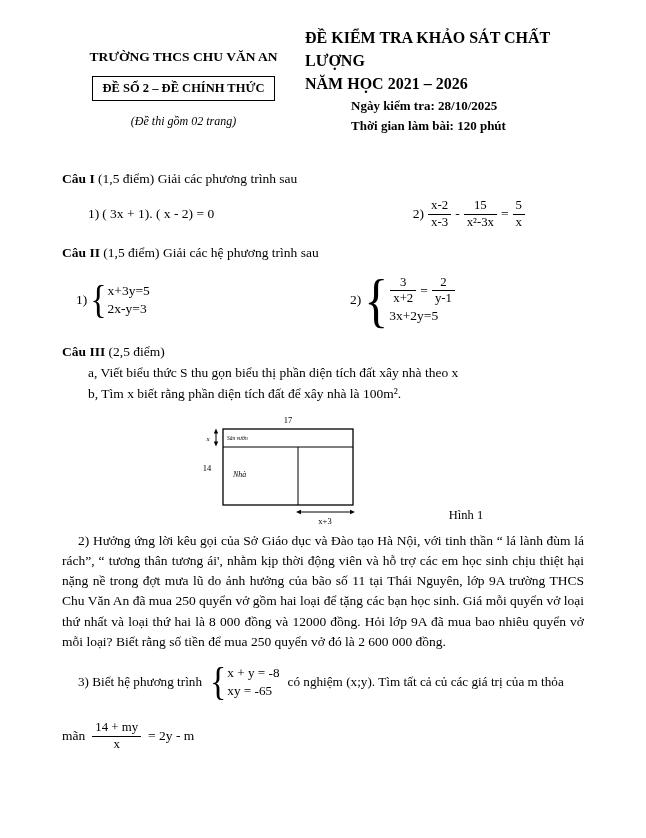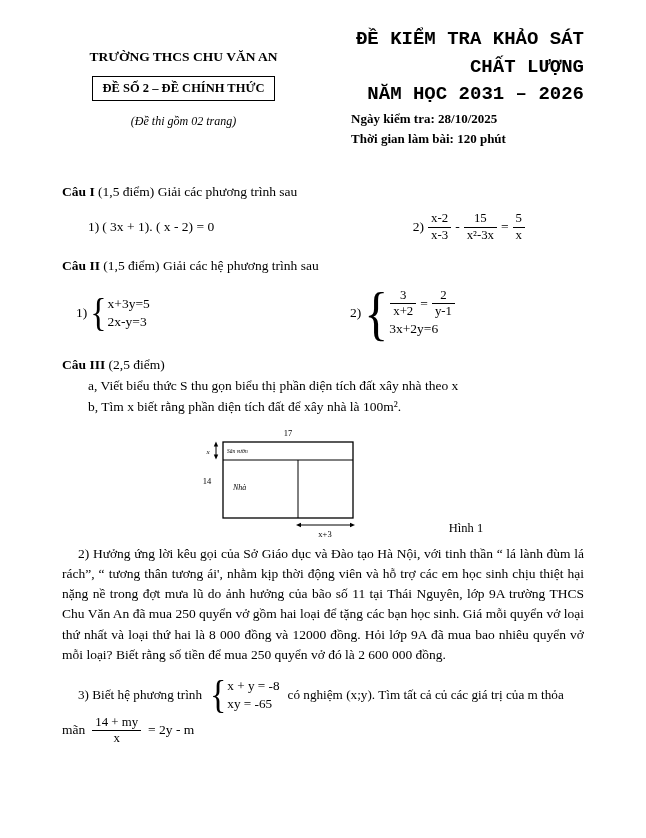--- a/index.html
+++ b/index.html
@@ -8,21 +8,21 @@
     padding:26px 62px 16px 62px;overflow:hidden;
     font-family:"Liberation Serif","DejaVu Serif",serif;font-size:13.5px;line-height:1.5;
   }
   
   .header{display:flex;}
   .header-left{width:243px;text-align:center;margin-top:21px;}
   .school{font-weight:bold;font-size:13.5px;white-space:nowrap;}
   .exam-box{display:inline-block;border:1.6px solid #000;padding:2px 10px;font-weight:bold;font-size:12.5px;margin-top:9px;white-space:nowrap;}
   .pages-note{font-style:italic;font-size:12px;margin-top:11px;}
   .header-right{flex:1;}
-  .title1,.title2{font-weight:bold;text-align:right;font-size:19px;line-height:1.45;font-family:Liberation Mono, monospace;}
+  .title1,.title2{font-weight:bold;text-align:left;font-size:16px;line-height:1.45;}
   .meta{padding-left:46px;font-weight:bold;font-size:13px;line-height:1.6;}
   .meta .lbl{font-weight:bold;}
   
   .q-head{margin-top:0;}
   .q-label{font-weight:bold;}
   .q-points{text-align:center;}
   .sec1{margin-top:32px;}
   .sec{margin-top:13px;}
   .eq-row{display:flex;align-items:center;margin-top:9px;}
   .eq-row .it1{margin-left:26px;}
@@ -46,38 +46,38 @@
   .figline{stroke:#000;stroke-width:1;}
   .figarrow{fill:#000;stroke:none;}
   .figlbl{font-size:8.5px;font-family:"Liberation Serif",serif;}
   .figsmall{font-size:5.5px;font-style:italic;font-family:"Liberation Serif",serif;}
   .fighouse{font-size:8px;font-style:italic;font-family:"Liberation Serif",serif;}
   .figx{font-size:7px;font-style:italic;font-family:"Liberation Serif",serif;}
   .fig-caption{font-size:12.5px;padding-bottom:2px;}
   
   .p3-line{display:flex;align-items:center;gap:8px;margin-top:12px;white-space:nowrap;font-size:13.2px;}
   .p3-line .lead{text-indent:16px;}
-  .p3-final{display:flex;align-items:center;gap:6px;margin-top:2px;}
+  .p3-final{display:flex;align-items:center;gap:6px;margin-top:21px;}
 </style>
 </head>
 <body>
 
 <div class="page">
 
   <div class="header">
     <div class="header-left">
       <div class="school">TRƯỜNG THCS CHU VĂN AN</div>
       <div>
         <span class="exam-box">ĐỀ SỐ 2 – ĐỀ CHÍNH THỨC</span>
       </div>
       <div class="pages-note">(Đề thi gồm 02 trang)</div>
     </div>
     <div class="header-right">
       <div class="title1">ĐỀ KIỂM TRA KHẢO SÁT CHẤT LƯỢNG</div>
-      <div class="title2">NĂM HỌC 2031 – 2026</div>
+      <div class="title2">NĂM HỌC 2021 – 2026</div>
       <div class="meta"><span class="lbl">Ngày kiểm tra: </span><span>28/10/2025</span></div>
       <div class="meta">Thời gian làm bài: 120 phút</div>
     </div>
   </div>
 
   <div class="q-head sec1">
     <span class="q-label">Câu I</span>
     <span class="q-points">(1,5 điểm)</span><span> Giải các phương trình sau</span>
   </div>
   <div class="eq-row">
@@ -128,21 +128,21 @@
             <span class="frac">
               <span class="num">3</span>
               <span class="den">x+2</span>
             </span>
             <span>=</span>
             <span class="frac">
               <span class="num">2</span>
               <span class="den">y-1</span>
             </span>
           </span>
-          <span>3x+2y=6</span>
+          <span>3x+2y=5</span>
         </span>
       </span>
     </span>
   </div>
 
   <div class="q-head sec">
     <span class="q-label">Câu III</span>
     <span class="q-points">(2,5 điểm)</span>
   </div>
 

